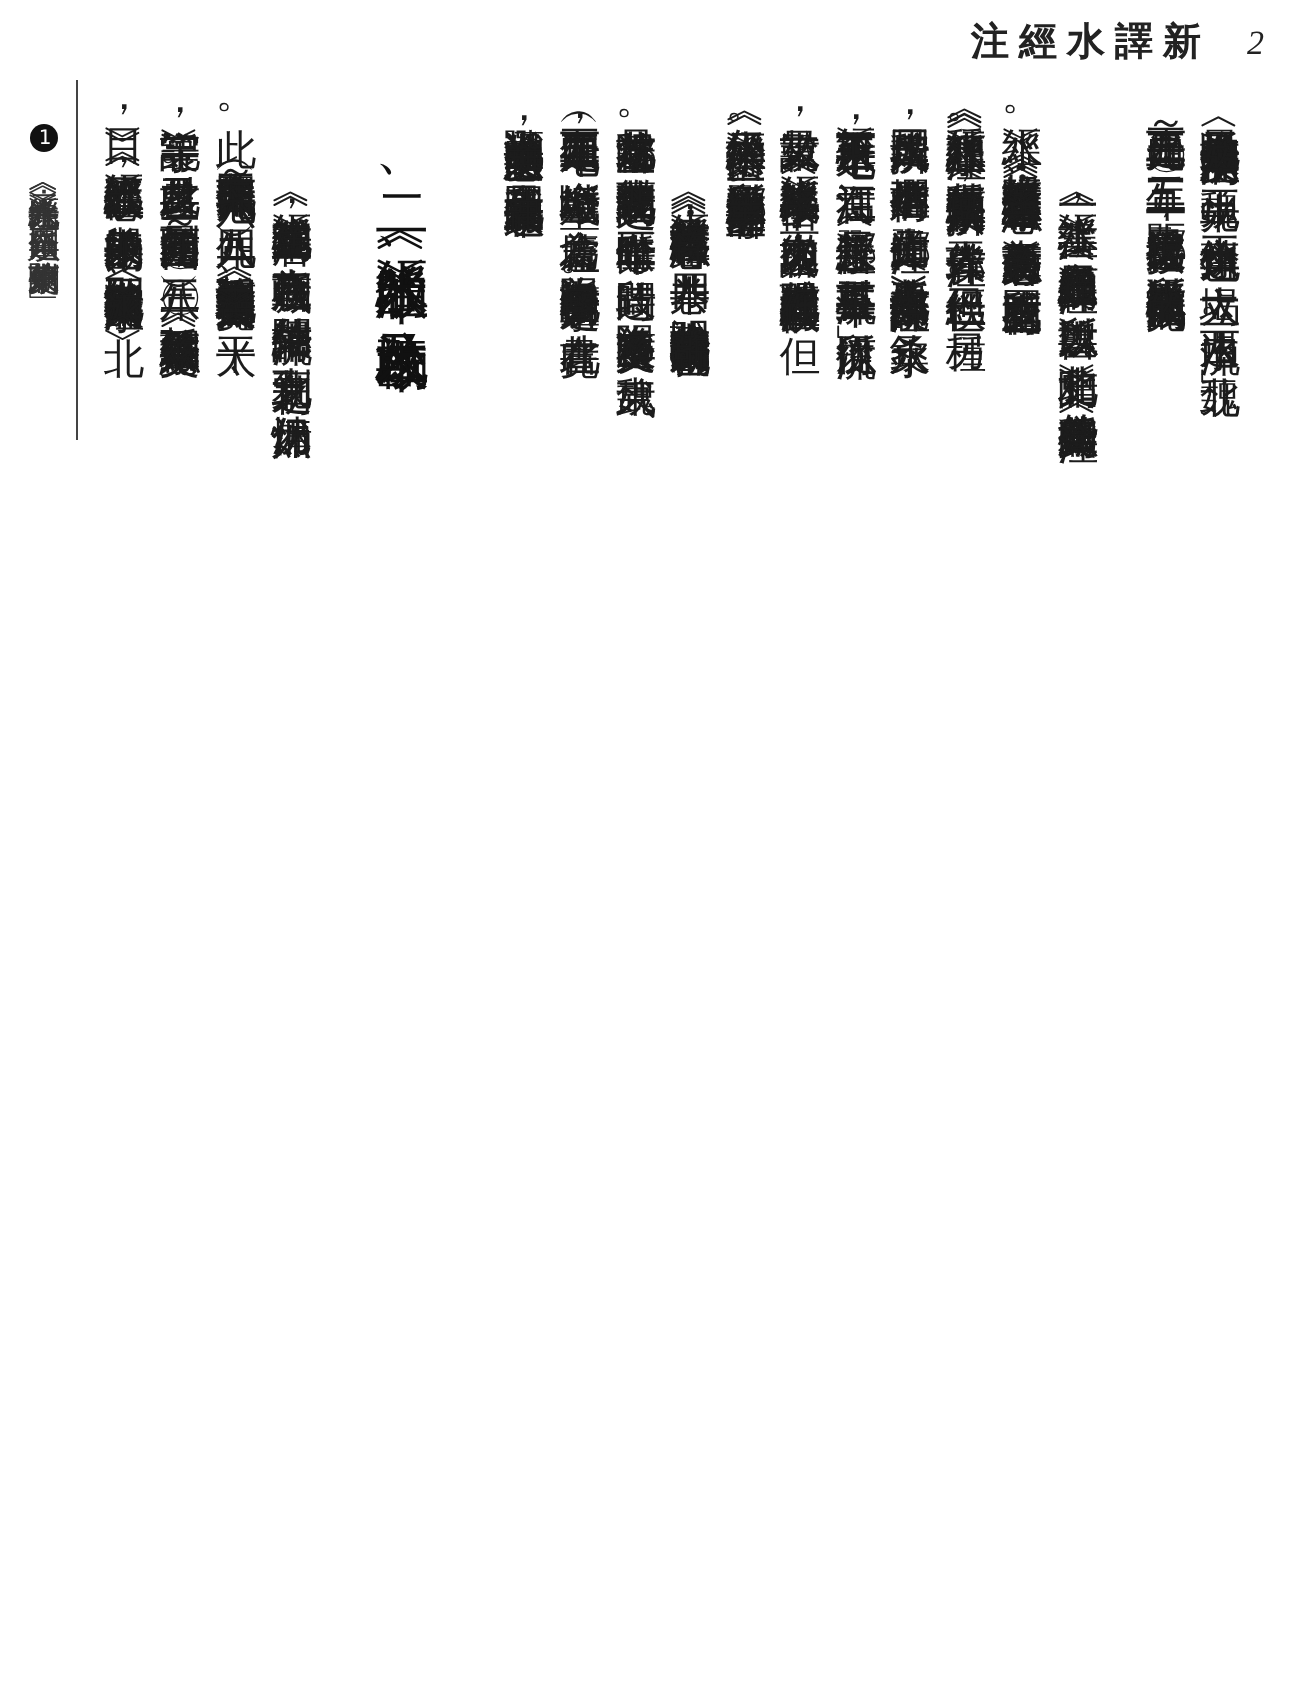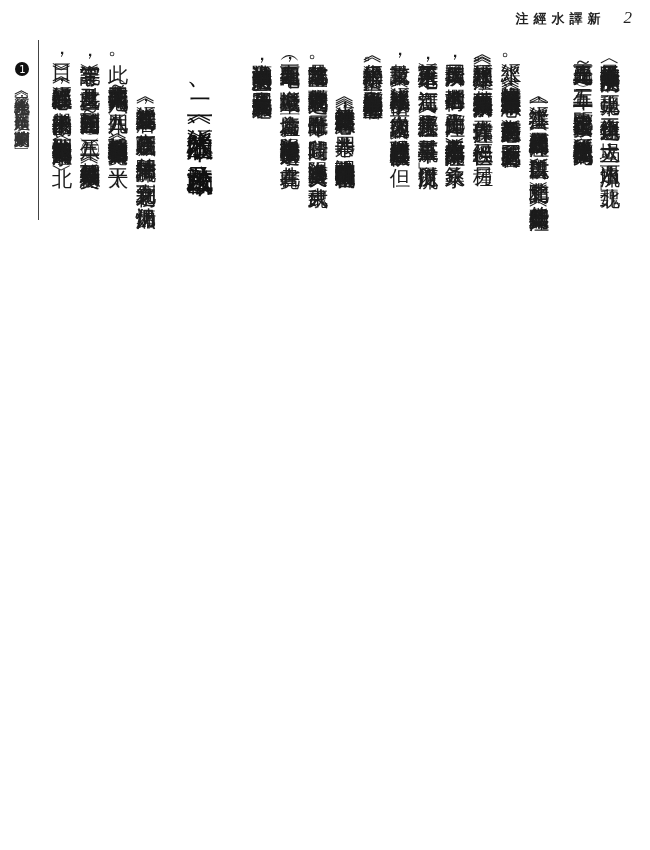--- a/index.html
+++ b/index.html
@@ -17,21 +17,21 @@
   }
   .header {
     position: absolute;
     top: 8px;
     right: 18px;
     display: flex;
     align-items: baseline;
     gap: 18px;
   }
   .header-title {
-    font-size: 13px;
+    font-size: 19px;
     letter-spacing: 5px;
     font-weight: bold;
     color: #222;
   }
   .header-page {
     font-size: 17px;
     font-style: italic;
     font-family: "Liberation Serif", serif;
     color: #222;
   }

